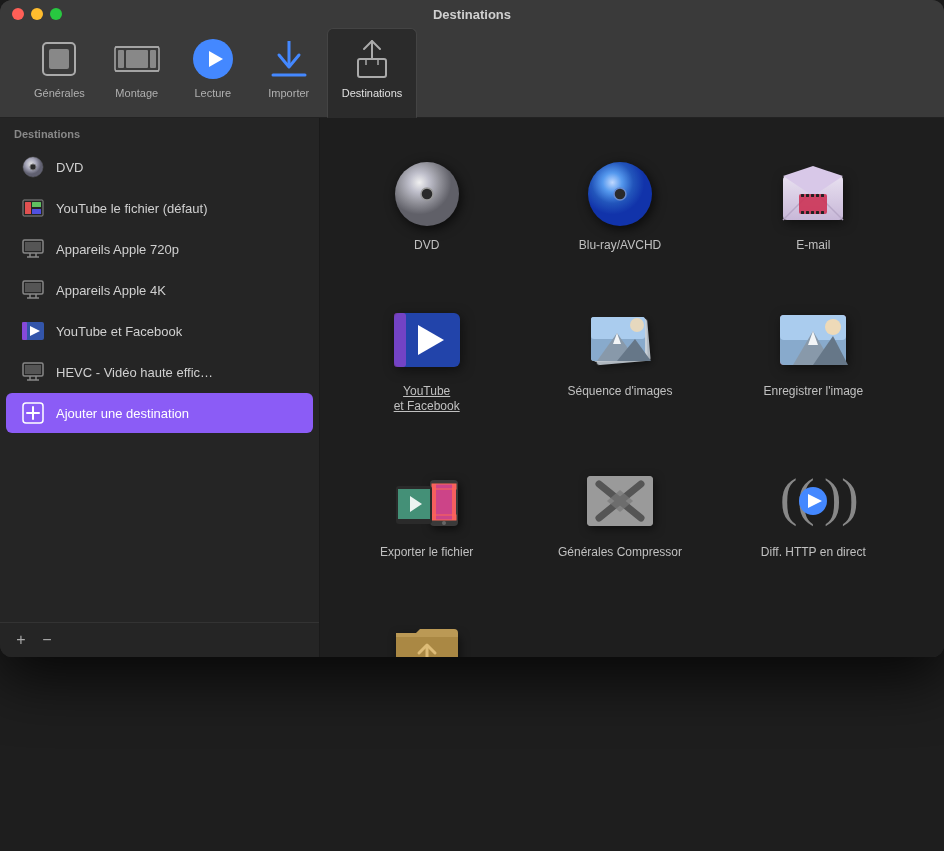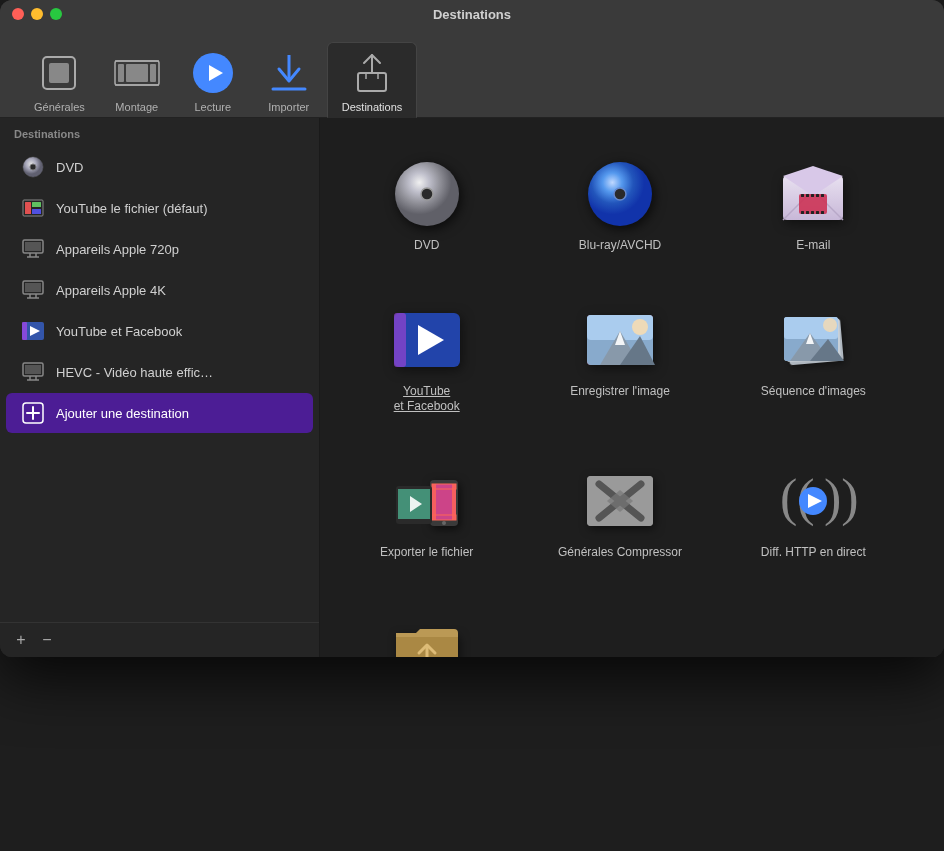--- a/index.html
+++ b/index.html
@@ -64,21 +64,21 @@
       padding: 6px 20px 0;
       gap: 0;
       flex-shrink: 0;
       height: 90px;
     }
     .toolbar-item {
       display: flex;
       flex-direction: column;
       align-items: center;
       justify-content: flex-end;
-      padding: 6px 14px 4px;
+      padding: 6px 14px 18px;
       cursor: pointer;
       border-radius: 6px 6px 0 0;
       min-width: 70px;
       gap: 4px;
     }
     .toolbar-item.active {
       background: #2b2b2b;
       border: 1px solid #444;
       border-bottom: 1px solid #2b2b2b;
       margin-bottom: -1px;
@@ -132,21 +132,21 @@
       align-items: center;
       padding: 7px 14px;
       cursor: pointer;
       gap: 10px;
       font-size: 13px;
       color: #d0d0d0;
       border-radius: 6px;
       margin: 1px 6px;
     }
     .sidebar-item.active {
-      background: #4c1d95;
+      background: #8b5cf6;
       color: #fff;
     }
     .sidebar-item-icon {
       width: 26px;
       height: 26px;
       flex-shrink: 0;
       display: flex;
       align-items: center;
       justify-content: center;
     }
@@ -473,59 +473,59 @@
               <rect x="2" y="2" width="12" height="54" rx="3" fill="#8844cc" opacity="0.8"></rect>
             </svg>
           </div>
           <span class="grid-label" style="white-space:pre-line;text-decoration:underline;">YouTube
 et Facebook</span>
         </div>
 
         <div class="grid-item">
           <div class="grid-icon">
             <svg width="70" height="58" viewBox="0 0 70 58">
-              <rect x="2" y="4" width="66" height="50" rx="4" fill="#cc6688" filter="drop-shadow(2px 3px 6px rgba(0,0,0,0.5))"></rect>
-
-              <rect x="2" y="4" width="66" height="50" rx="4" fill="#88aacc"></rect>
-
-              <rect x="2" y="4" width="66" height="25" rx="4" fill="#aaccee"></rect>
-
-              <polygon points="15,54 35,20 55,54" fill="#8899aa"></polygon>
-              <polygon points="35,54 55,25 70,54" fill="#667788"></polygon>
-
-              <polygon points="35,20 30,34 40,34" fill="white" opacity="0.9"></polygon>
-
-              <circle cx="55" cy="16" r="8" fill="#ffddaa" opacity="0.8"></circle>
-            </svg>
-          </div>
-          <span class="grid-label">Enregistrer l'image</span>
-        </div>
-
-        <div class="grid-item">
-          <div class="grid-icon">
-            <svg width="70" height="58" viewBox="0 0 70 58">
 
               <rect x="10" y="10" width="54" height="42" rx="3" fill="#b0b8c0" transform="rotate(-5,37,31)" filter="drop-shadow(1px 2px 4px rgba(0,0,0,0.5))"></rect>
               <rect x="8" y="8" width="54" height="42" rx="3" fill="#c8d0d8" transform="rotate(-2,35,29)"></rect>
               <rect x="6" y="6" width="54" height="44" rx="3" fill="#aabbcc"></rect>
 
               <rect x="6" y="6" width="54" height="44" rx="3" fill="#88aacc"></rect>
               <rect x="6" y="6" width="54" height="22" rx="3" fill="#aaccee"></rect>
               <polygon points="12,50 32,22 52,50" fill="#8899aa"></polygon>
               <polygon points="32,50 50,28 66,50" fill="#667788"></polygon>
               <polygon points="32,22 28,33 36,33" fill="white" opacity="0.9"></polygon>
               <circle cx="52" cy="14" r="7" fill="#ffddaa" opacity="0.7"></circle>
             </svg>
           </div>
           <span class="grid-label">Séquence d'images</span>
         </div>
 
         <div class="grid-item">
           <div class="grid-icon">
             <svg width="70" height="58" viewBox="0 0 70 58">
+              <rect x="2" y="4" width="66" height="50" rx="4" fill="#cc6688" filter="drop-shadow(2px 3px 6px rgba(0,0,0,0.5))"></rect>
+
+              <rect x="2" y="4" width="66" height="50" rx="4" fill="#88aacc"></rect>
+
+              <rect x="2" y="4" width="66" height="25" rx="4" fill="#aaccee"></rect>
+
+              <polygon points="15,54 35,20 55,54" fill="#8899aa"></polygon>
+              <polygon points="35,54 55,25 70,54" fill="#667788"></polygon>
+
+              <polygon points="35,20 30,34 40,34" fill="white" opacity="0.9"></polygon>
+
+              <circle cx="55" cy="16" r="8" fill="#ffddaa" opacity="0.8"></circle>
+            </svg>
+          </div>
+          <span class="grid-label">Enregistrer l'image</span>
+        </div>
+
+        <div class="grid-item">
+          <div class="grid-icon">
+            <svg width="70" height="58" viewBox="0 0 70 58">
 
               <rect x="38" y="8" width="28" height="46" rx="4" fill="#3a3a3a" filter="drop-shadow(2px 3px 5px rgba(0,0,0,0.6))"></rect>
               <rect x="40" y="12" width="24" height="36" fill="#1e1e1e"></rect>
               <circle cx="52" cy="51" r="2" fill="#666"></circle>
 
               <rect x="40" y="12" width="24" height="36" fill="#cc4488"></rect>
               <rect x="40" y="12" width="4" height="36" fill="#ff6655" opacity="0.8"></rect>
               <rect x="60" y="12" width="4" height="36" fill="#ff6655" opacity="0.8"></rect>
               <rect x="40" y="12" width="24" height="5" fill="none" stroke="#ff6655" stroke-width="1"></rect>
               <rect x="40" y="43" width="24" height="5" fill="none" stroke="#ff6655" stroke-width="1"></rect>

